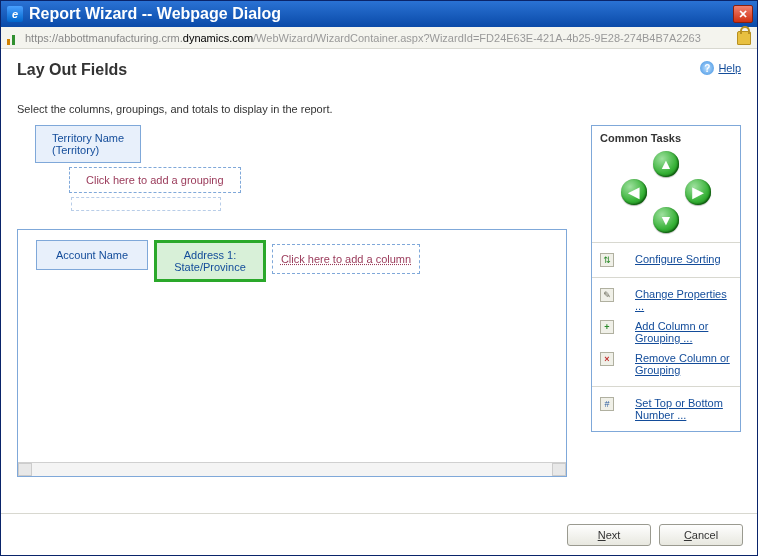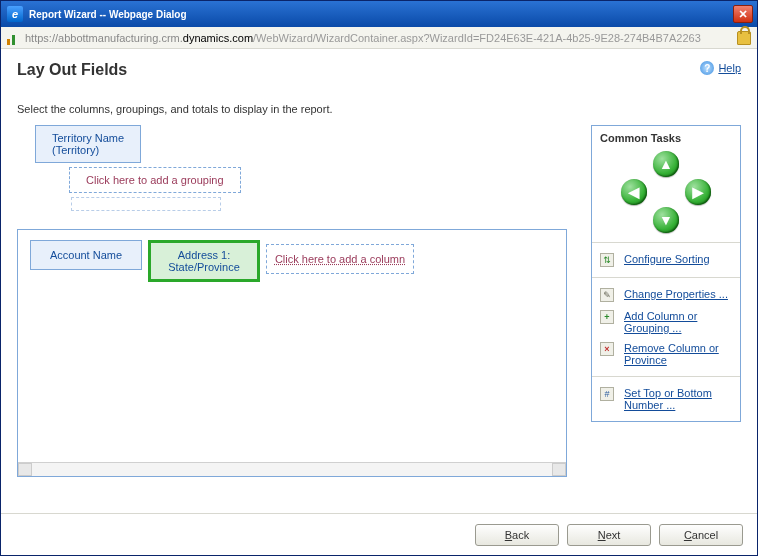--- a/index.html
+++ b/index.html
@@ -1,19 +1,19 @@
 <!DOCTYPE html>
 <html><head>
 <meta charset="utf-8">
 <style>
   * { box-sizing: border-box; }
   body { margin:0; font-family: Tahoma, Arial, sans-serif; font-size:11px; background:#fff; width:758px; height:556px; overflow:hidden; border:1px solid #0a246a; }
   .titlebar { height:26px; background:linear-gradient(#2a72d4,#0a4aa8); color:#fff; display:flex; align-items:center; padding:0 4px 0 6px; }
   .titlebar .ie-icon { width:16px; height:16px; margin-right:6px; background:linear-gradient(#4aa0ff,#0066cc); border-radius:2px; display:flex; align-items:center; justify-content:center; font-weight:bold; font-style:italic; font-size:11px; }
-  .titlebar .title { font-weight:bold; font-size:10px; flex:1; }
+  .titlebar .title { font-weight:bold; font-size:16px; flex:1; }
   .titlebar .close { width:20px; height:18px; background:linear-gradient(#f08070,#d03010); border:1px solid #8a2010; border-radius:2px; display:flex; align-items:center; justify-content:center; color:#fff; font-weight:bold; cursor:pointer; }
   .urlbar { height:22px; background:#f4f4ee; border-bottom:1px solid #d8d8d0; display:flex; align-items:center; padding:0 6px; }
   .urlbar .chart-icon { width:14px; height:14px; margin-right:4px; position:relative; }
   .urlbar .chart-icon::before { content:''; position:absolute; left:0; bottom:0; width:3px; height:6px; background:#d08000; }
   .urlbar .chart-icon::after { content:''; position:absolute; left:5px; bottom:0; width:3px; height:10px; background:#309030; box-shadow:5px 0 0 -2px #c04040, 5px 4px 0 -2px #c04040; }
   .urlbar .url { flex:1; white-space:nowrap; overflow:hidden; text-overflow:ellipsis; font-size:11px; }
   .urlbar .url .p1 { color:#888; }
   .urlbar .url .p2 { color:#000; }
   .urlbar .url .p3 { color:#999; }
   .urlbar .lock { width:14px; height:14px; background:#e8c040; border-radius:2px 2px 1px 1px; position:relative; margin-left:6px; border:1px solid #b89020;}
@@ -27,42 +27,42 @@
   .instruction { clear:both; margin-top:24px; color:#333; }
 
   .layout-row { display:flex; margin-top:10px; gap:24px; }
   .design-col { flex:1; }
   .side-col { width:150px; }
 
   .group-box { border:1px solid #7fa8d9; background:#e8f0fb; color:#134c9a; padding:6px 16px; text-align:left; display:inline-block; min-width:105px; margin-left:18px; }
   .add-group { border:1px dashed #7fa8d9; color:#9a3a5a; padding:6px 16px; text-align:center; display:inline-block; min-width:128px; margin-left:52px; margin-top:4px; cursor:pointer; }
   .add-group2 { border:1px dashed #b8cde8; height:14px; width:150px; margin-left:54px; margin-top:4px; }
 
-  .grid-area { border:1px solid #7fa8d9; margin-top:18px; height:248px; position:relative; background:#fff; }
+  .grid-area { border:1px solid #7fa8d9; margin-top:18px; height:248px; position:relative; background:#fff;padding-left:6px; }
   .grid-header { display:flex; padding:10px 12px 0 12px; gap:6px; align-items:flex-start; }
   .col-box { border:1px solid #7fa8d9; background:#e8f0fb; color:#134c9a; padding:8px 4px; text-align:center; width:112px; }
   .col-box.selected { border:3px solid #2aa82a; background:#d8f0d8; padding:6px 2px; }
   .add-col { border:1px dashed #7fa8d9; color:#9a3a5a; padding:8px 6px; text-align:center; width:148px; text-decoration:underline dotted; cursor:pointer; margin-top:4px;}
   .scrollbar-h { position:absolute; bottom:0; left:0; right:0; height:14px; border-top:1px solid #d0d0d0; background:#f4f4f4; display:flex; }
   .scrollbar-h .thumb-l { width:14px; height:100%; background:#e8e8e8; border:1px solid #ccc; }
   .scrollbar-h .track { flex:1; }
   .scrollbar-h .thumb-r { width:14px; height:100%; background:#e8e8e8; border:1px solid #ccc; }
 
   .panel { border:1px solid #7fa8d9; background:#fff; padding:6px 8px; }
   .panel-title { font-weight:bold; color:#333; margin-bottom:6px; }
   .arrows { display:grid; grid-template-columns:32px 32px 32px; grid-template-rows:28px 28px 28px; justify-content:center; justify-items:center; align-items:center; margin:4px auto 8px auto; }
   .arrow-btn { width:26px; height:26px; border-radius:50%; background:radial-gradient(circle at 35% 30%, #9ee09e, #34b034 60%, #1e801e); display:flex; align-items:center; justify-content:center; cursor:pointer; box-shadow:inset -1px -1px 2px #0a500a, 0 1px 1px rgba(0,0,0,0.3); }
   .arrow-btn span { color:#fff; font-size:14px; font-weight:bold; line-height:1; }
   .arrows .up { grid-column:2; grid-row:1; }
   .arrows .left { grid-column:1; grid-row:2; }
   .arrows .right { grid-column:3; grid-row:2; }
   .arrows .down { grid-column:2; grid-row:3; }
 
   .task-sep { border-top:1px solid #d8d8d0; margin:6px -8px; }
-  .task-item { display:flex; align-items:flex-start; gap:10px; padding:4px 0; color:#134c9a; cursor:pointer; text-decoration:underline; }
+  .task-item { display:flex; align-items:flex-start; gap:21px; padding:4px 0; color:#134c9a; cursor:pointer; text-decoration:underline; }
   .task-item .ticon { width:14px; height:14px; flex-shrink:0; background:#f0f0e8; border:1px solid #b0b0a0; position:relative; text-decoration:none;}
   .task-item .ticon::after { position:absolute; font-size:9px; line-height:12px; width:100%; text-align:center; }
   .ticon.sort::after { content:'⇅'; color:#2a8a2a; }
   .ticon.addc::after { content:'+'; color:#2a8a2a; font-weight:bold; }
   .ticon.change::after { content:'✎'; color:#606050; }
   .ticon.remove::after { content:'×'; color:#c03030; font-weight:bold; }
   .ticon.topn::after { content:'#'; color:#3060a0; }
 
   .footer { height:42px; border-top:1px solid #d8d8d0; display:flex; justify-content:flex-end; align-items:center; padding:0 14px; gap:8px; }
   .btn { width:84px; height:22px; background:linear-gradient(#fefefe,#e8e8e0); border:1px solid #9a9a90; border-radius:3px; cursor:pointer; font-size:11px; color:#333; }
@@ -142,29 +142,28 @@
         <div class="task-item">
             <span class="ticon change"></span>
             <span>Change Properties ...</span>
           </div>
         <div class="task-item">
             <span class="ticon addc"></span>
             <span>Add Column or Grouping ...</span>
           </div>
         <div class="task-item">
             <span class="ticon remove"></span>
-            <span>Remove Column or Province</span>
+            <span>Remove Column or Grouping</span>
           </div>
         <div class="task-sep"></div>
         <div class="task-item">
             <span class="ticon topn"></span>
             <span>Set Top or Bottom Number ...</span>
           </div>
       </div>
     </div>
   </div>
 </div>
 
 <div class="footer">
-  <button class="btn"><span></span><span class="ul">B</span><span>ack</span></button>
   <button class="btn"><span></span><span class="ul">N</span><span>ext</span></button>
   <button class="btn"><span></span><span class="ul">C</span><span>ancel</span></button>
 </div>
 
 </body></html>

